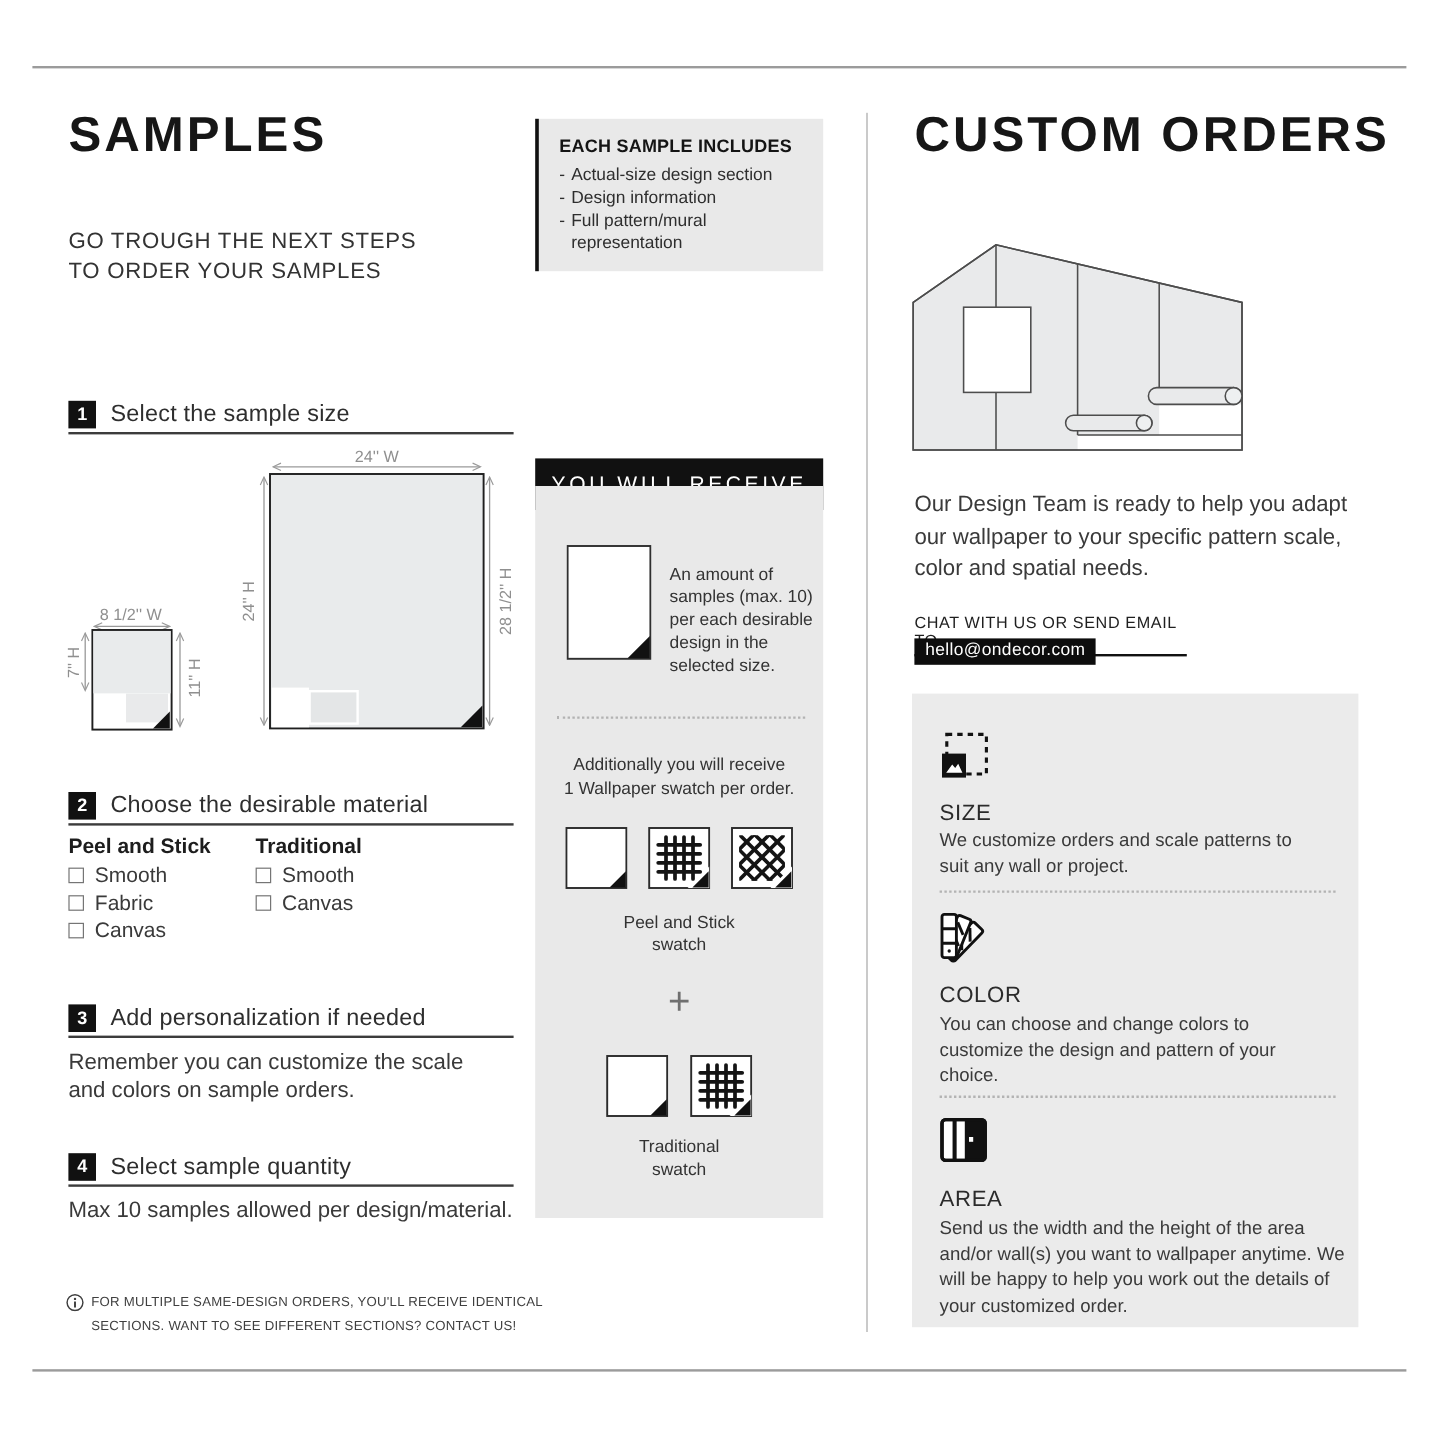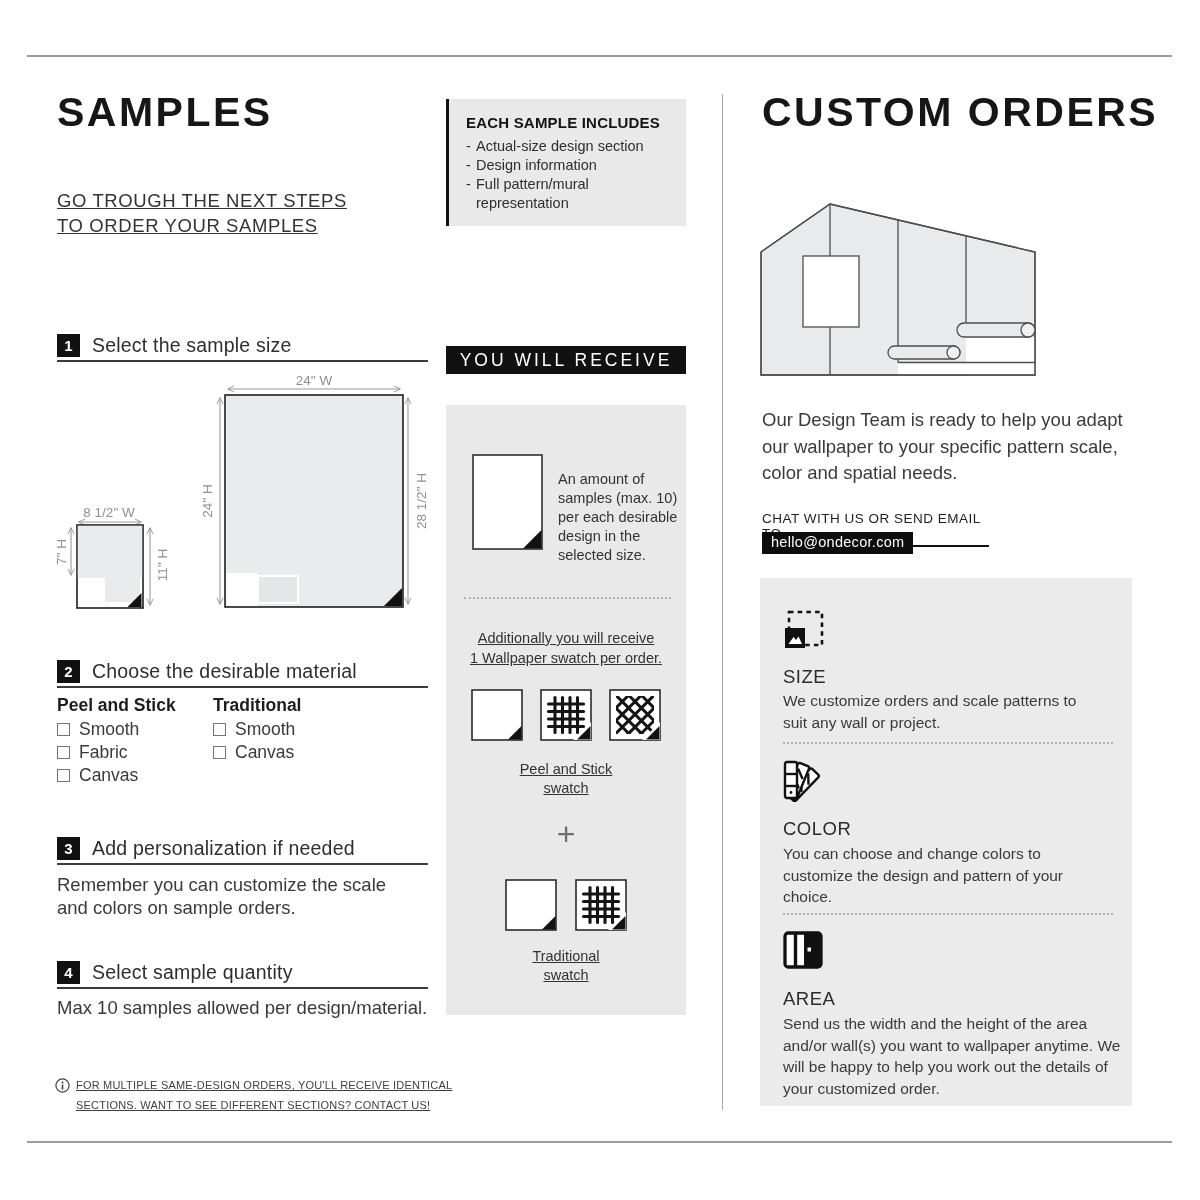--- a/index.html
+++ b/index.html
@@ -1,19 +1,19 @@
 <!DOCTYPE html>
 <html><head>
 <meta charset="utf-8">
 <style>
   html,body{margin:0;padding:0;background:#fff;}
   .page{position:relative;width:1200px;height:1200px;background:#ffffff;overflow:hidden;
         font-family:"Liberation Sans",sans-serif;color:#2e2e2e;}
   .abs{position:absolute;}
-  .preline{white-space:pre-line;text-decoration:underline;}
+  .preline{white-space:pre-line;}
   .rule{background:#9b9b9b;height:2px;}
   .vdivider{background:#a8a8a8;width:1px;}
   .h1{font-size:41px;font-weight:700;letter-spacing:2.5px;color:#161616;line-height:1;}
   .subtitle{font-size:18.5px;line-height:25px;letter-spacing:.6px;color:#333;}
   
   .includes{background:#e9e9e9;border-left:3px solid #111;box-sizing:border-box;padding:15px 14px 12px 17px;}
   .includes .t{font-size:15px;font-weight:700;color:#141414;letter-spacing:.2px;margin-bottom:6px;}
   .includes .li{display:flex;font-size:14.5px;line-height:19px;color:#2e2e2e;}
   .includes .li .dash{width:10px;flex:0 0 10px;}
   
@@ -153,21 +153,21 @@
   <div class="abs stepbody" style="left:57px;top:996px;width:390px;">Max 10 samples allowed per design/material.</div>
 
   <svg class="abs" style="left:55px;top:1078px;" width="15" height="15" viewBox="0 0 15 15">
     <circle cx="7.5" cy="7.5" r="6.6" fill="none" stroke="#3f3f3f" stroke-width="1.2"></circle>
     <circle cx="7.5" cy="4.4" r="1" fill="#3f3f3f"></circle>
     <rect x="6.7" y="6.6" width="1.6" height="5" fill="#3f3f3f"></rect>
   </svg>
   <div class="abs footnote preline" style="left:76px;top:1076px;">FOR MULTIPLE SAME-DESIGN ORDERS, YOU'LL RECEIVE IDENTICAL
 SECTIONS. WANT TO SEE DIFFERENT SECTIONS? CONTACT US!</div>
 
-  <div class="abs ywr-hdr" style="left:446px;top:346px;width:240px;height:28px;">YOU WILL RECEIVE</div>
+  <div class="abs ywr-hdr" style="left:446px;top:382px;width:240px;height:43px;">YOU WILL RECEIVE</div>
   <div class="abs ywr-panel" style="left:446px;top:405px;width:240px;height:610px;"></div>
 
   <svg class="abs" style="left:472px;top:454px;" width="71" height="96" viewBox="0 0 71 96">
     <rect x="1" y="1" width="69" height="94" fill="#ffffff" stroke="#2f2f2f" stroke-width="1.6"></rect>
     <polygon points="69.5,94.5 69.5,76 51,94.5" fill="#111"></polygon>
   </svg>
   <div class="abs ywr-text" style="left:558px;top:470px;width:130px;">An amount of samples (max. 10) per each desirable design in the selected size.</div>
 
   <div class="abs dotted" style="left:464px;top:597px;width:207px;"></div>
 

